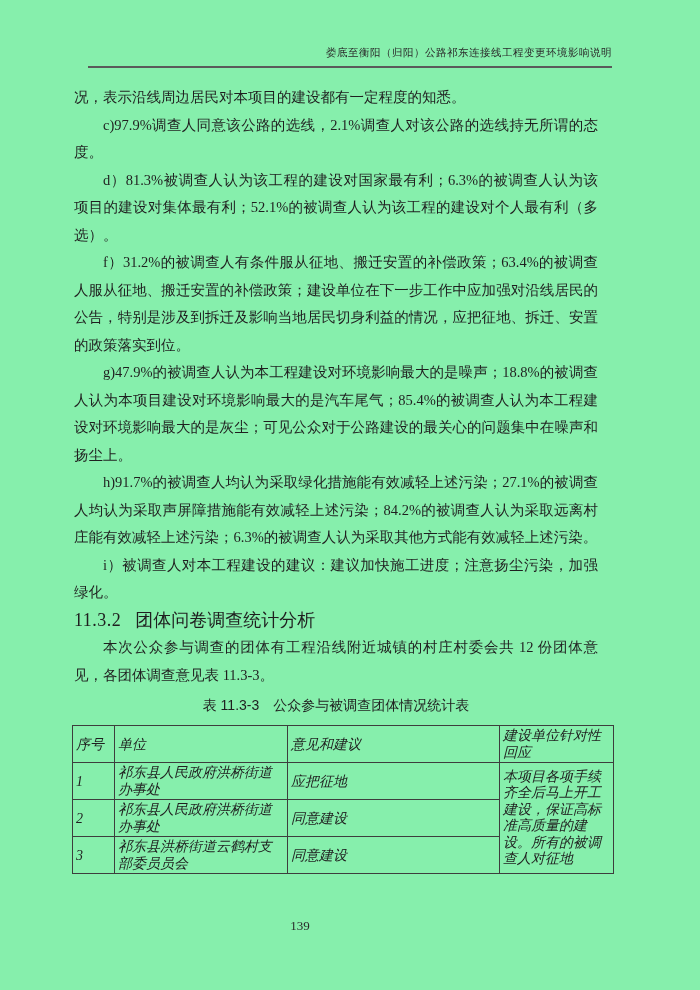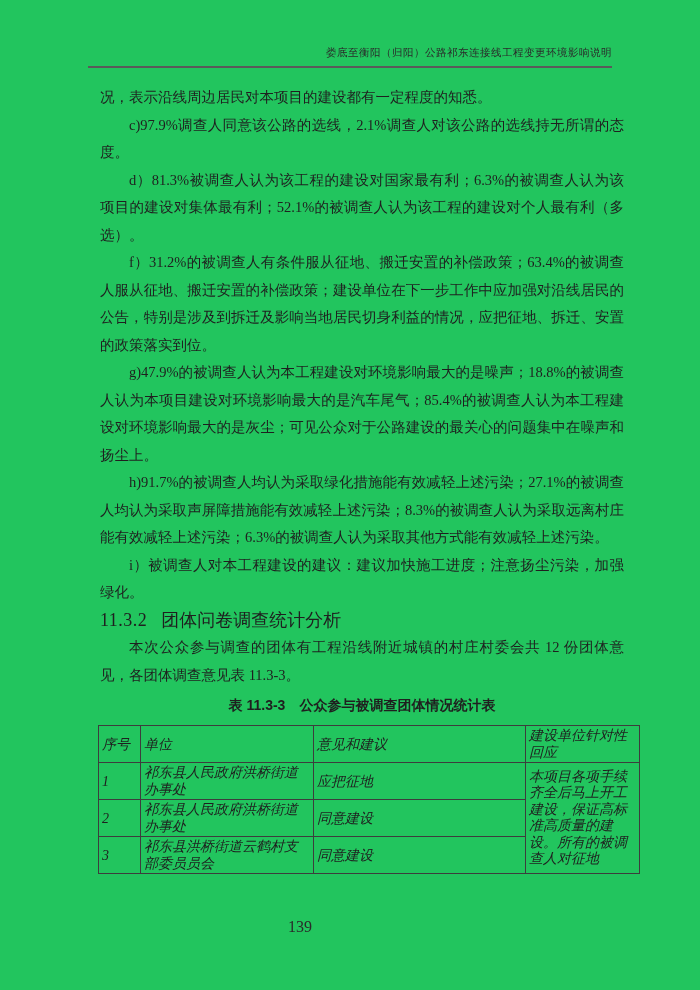--- a/index.html
+++ b/index.html
@@ -1,75 +1,75 @@
 <!DOCTYPE html>
 <html><head>
 <meta charset="utf-8">
 <style>
   html,body{margin:0;padding:0;}
   body{
     width:700px;height:990px;background:#e9e9e9;
     font-family:"Liberation Serif","DejaVu Serif",serif;
   }
   .page{
-    position:relative;width:700px;height:990px;background:#22c55e;
+    position:relative;width:700px;height:990px;background:#86efac;
     color:#1f1f1f;overflow:hidden;
   }
   .page-header{
     position:absolute;top:46px;left:88px;width:524px;
     text-align:right;font-size:10.5px;letter-spacing:.5px;color:#2a2a2a;
     padding-bottom:6px;border-bottom:2px solid #5a5a5a;
   }
   .content{
-    position:absolute;top:84px;left:100px;width:524px;
+    position:absolute;top:84px;left:74px;width:524px;
     font-size:14.5px;line-height:27.5px;text-align:justify;
     color:#1f1f1f;
   }
   .par{margin:0;}
   .ind{text-indent:2em;}
   .heading{margin:0;font-size:18px;font-weight:normal;line-height:27.5px;}
   .heading .hnum{letter-spacing:.5px;margin-right:14px;}
   .caption{
-    margin:5px 0 9px 0;text-align:center;font-weight:bold;
+    margin:5px 0 9px 0;text-align:center;font-weight:normal;
     font-family:"Liberation Sans","DejaVu Sans",sans-serif;
     font-size:14px;line-height:22px;text-indent:0;
   }
   table.survey{
     border-collapse:collapse;table-layout:fixed;
     width:541px;margin-left:-2px;
     font-size:14px;line-height:17px;text-align:left;color:#1f1f1f;font-style:italic;
   }
   table.survey th,table.survey td{
     border:1px solid #3d3d3d;padding:1px 3px;font-weight:normal;
     vertical-align:middle;overflow:hidden;
   }
   tr.hrow{height:32px;}
   tr.drow{height:33px;}
   td.resp{line-height:16.5px;}
   .page-footer{
     position:absolute;top:918px;left:0;width:600px;
-    text-align:center;font-size:16px;color:#2a2a2a;
+    text-align:center;font-size:13px;color:#2a2a2a;
   }
 </style>
 </head>
 <body>
 
 <div class="page">
 
   <div class="page-header">
     <span>娄底至衡阳（归阳）公路祁东连接线工程变更环境影响说明</span>
   </div>
 
   <div class="content">
     <p class="par">况，表示沿线周边居民对本项目的建设都有一定程度的知悉。</p>
     <p class="par ind">c)97.9%调查人同意该公路的选线，2.1%调查人对该公路的选线持无所谓的态度。</p>
     <p class="par ind">d）81.3%被调查人认为该工程的建设对国家最有利；6.3%的被调查人认为该项目的建设对集体最有利；52.1%的被调查人认为该工程的建设对个人最有利（多选）。</p>
     <p class="par ind">f）31.2%的被调查人有条件服从征地、搬迁安置的补偿政策；63.4%的被调查人服从征地、搬迁安置的补偿政策；建设单位在下一步工作中应加强对沿线居民的公告，特别是涉及到拆迁及影响当地居民切身利益的情况，应把征地、拆迁、安置的政策落实到位。</p>
     <p class="par ind">g)47.9%的被调查人认为本工程建设对环境影响最大的是噪声；18.8%的被调查人认为本项目建设对环境影响最大的是汽车尾气；85.4%的被调查人认为本工程建设对环境影响最大的是灰尘；可见公众对于公路建设的最关心的问题集中在噪声和扬尘上。</p>
-    <p class="par ind">h)91.7%的被调查人均认为采取绿化措施能有效减轻上述污染；27.1%的被调查人均认为采取声屏障措施能有效减轻上述污染；8.3%的被调查人认为采取远离村庄能有效减轻上述污染；6.3%的被调查人认为采取其他方式能有效减轻上述污染。</p>
+    <p class="par ind">h)91.7%的被调查人均认为采取绿化措施能有效减轻上述污染；27.1%的被调查人均认为采取声屏障措施能有效减轻上述污染；84.2%的被调查人认为采取远离村庄能有效减轻上述污染；6.3%的被调查人认为采取其他方式能有效减轻上述污染。</p>
     <p class="par ind">i）被调查人对本工程建设的建议：建议加快施工进度；注意扬尘污染，加强绿化。</p>
 
     <h3 class="heading"><span class="hnum">11.3.2</span><span>团体问卷调查统计分析</span></h3>
 
     <p class="par ind">本次公众参与调查的团体有工程沿线附近城镇的村庄村委会共 12 份团体意见，各团体调查意见表 11.3-3。</p>
 
     <div class="caption">表 11.3-3　公众参与被调查团体情况统计表</div>
 
     <table class="survey">
       <colgroup>

